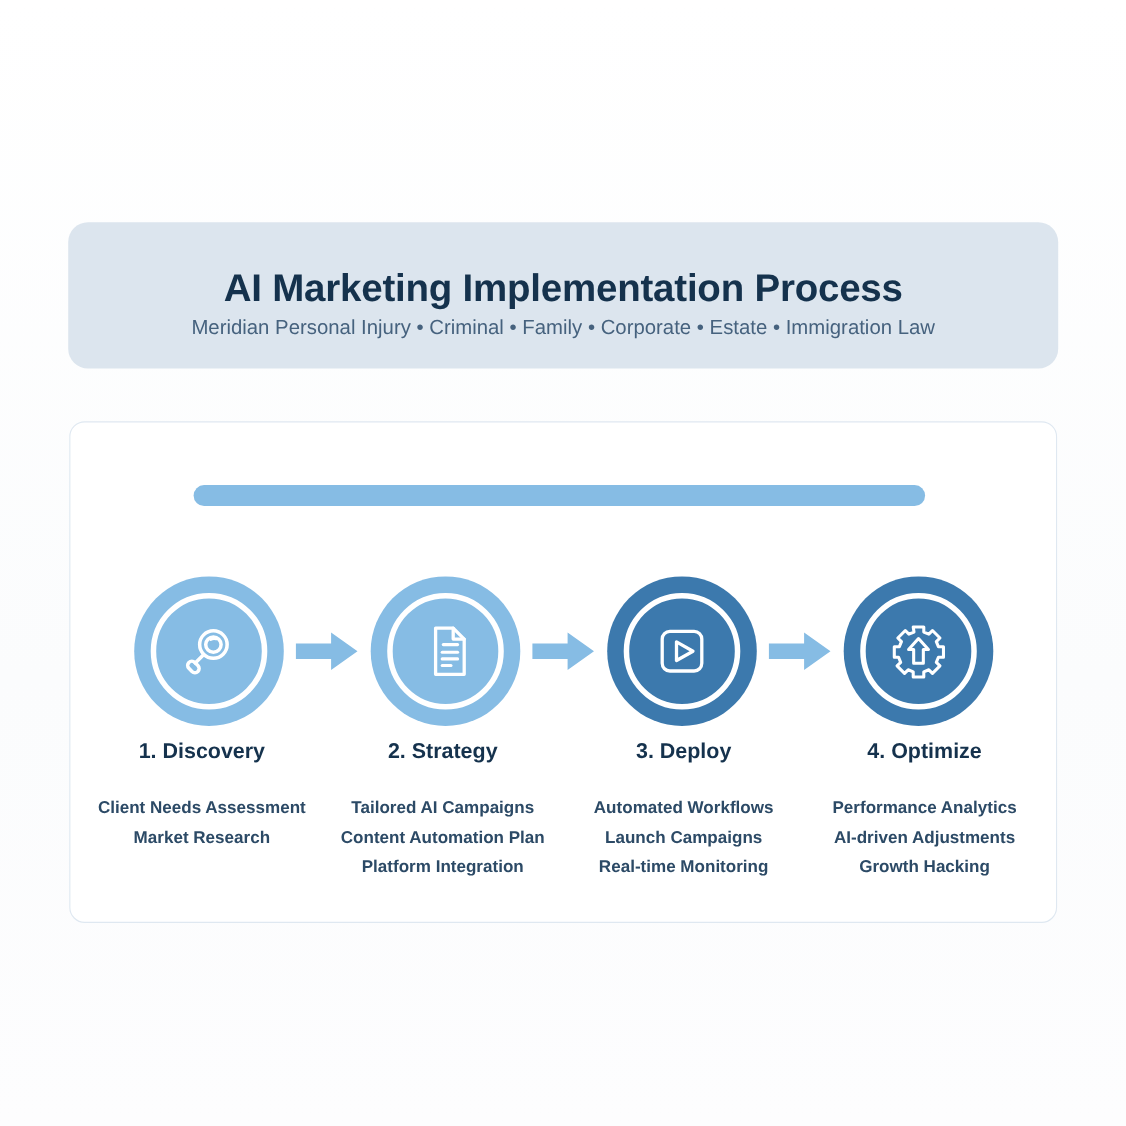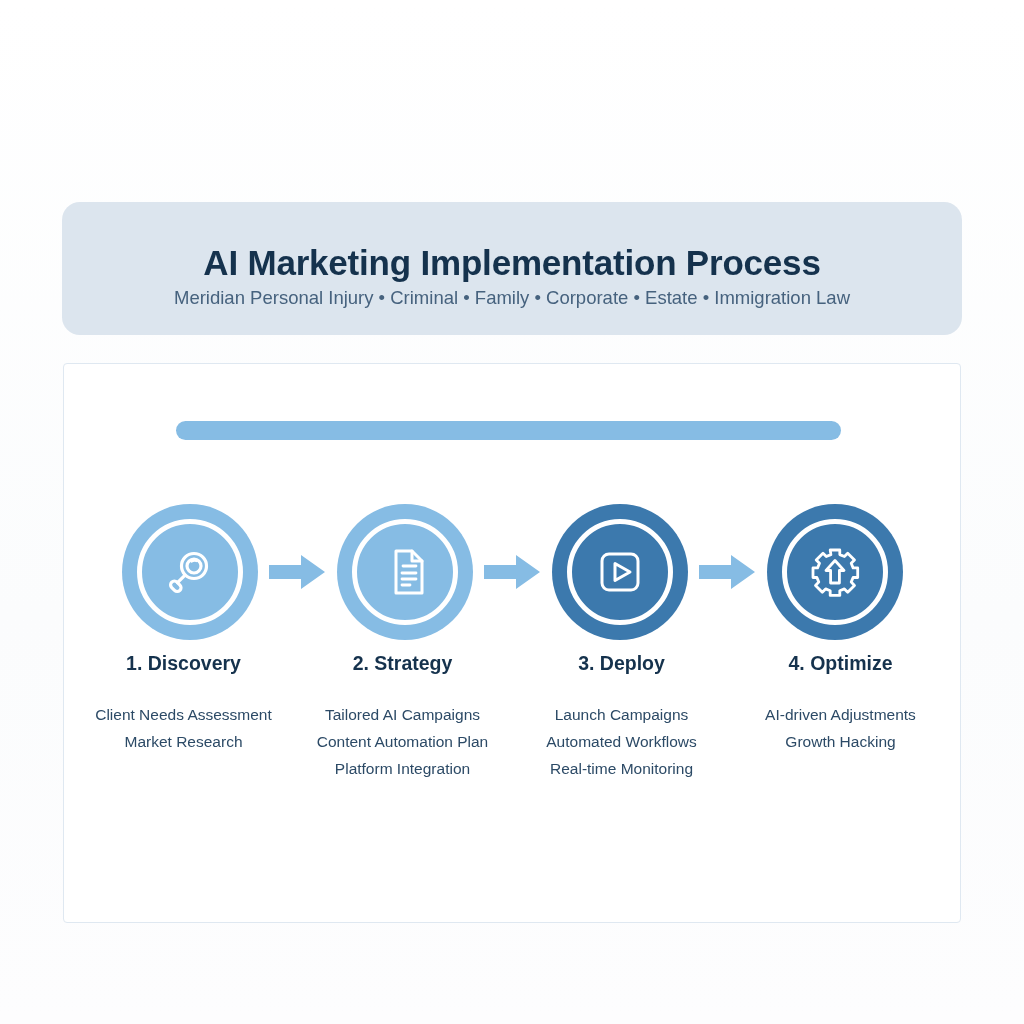--- a/index.html
+++ b/index.html
@@ -53,26 +53,26 @@
     color: #46627e;
     text-align: right;
     line-height: 1.2;
     white-space: nowrap;
   }
 
   
   .process-card {
     position: absolute;
     left: 63px;
-    top: 363px;
+    top: 383px;
     width: 898px;
-    height: 560px;
+    height: 456px;
     background: #ffffff;
     border: 1.5px solid #dfe8f1;
-    border-radius: 4px;
+    border-radius: 14px;
     box-sizing: border-box;
   }
 
   .progress-track {
     position: absolute;
     left: 112px;
     top: 57px;
     width: 665px;
     height: 19px;
     background: #86bce4;
@@ -151,20 +151,21 @@
     font-size: 19.5px;
     font-weight: bold;
     color: #15324d;
     margin-bottom: 26px;
     white-space: nowrap;
   }
   .step-bullets {
     list-style: none;
     margin: 0;
     padding: 0;
+    font-weight: bold;
   }
   .step-bullets li {
     font-size: 15.5px;
     color: #2c4a66;
     line-height: 27px;
     white-space: nowrap;
   }
 </style>
 </head>
 <body>
@@ -280,31 +281,32 @@
           <li>Content Automation Plan</li>
           <li>Platform Integration</li>
         </ul>
       </div>
 
       <div class="label-gap"></div>
 
       <div class="label-col">
         <div class="step-title">3. Deploy</div>
         <ul class="step-bullets">
+          <li>Automated Workflows</li>
           <li>Launch Campaigns</li>
-          <li>Automated Workflows</li>
           <li>Real-time Monitoring</li>
         </ul>
       </div>
 
       <div class="label-gap"></div>
 
       <div class="label-col">
         <div class="step-title">4. Optimize</div>
         <ul class="step-bullets">
+          <li>Performance Analytics</li>
           <li>AI-driven Adjustments</li>
           <li>Growth Hacking</li>
         </ul>
       </div>
 
     </div>
 
   </div>
 </div>
 

